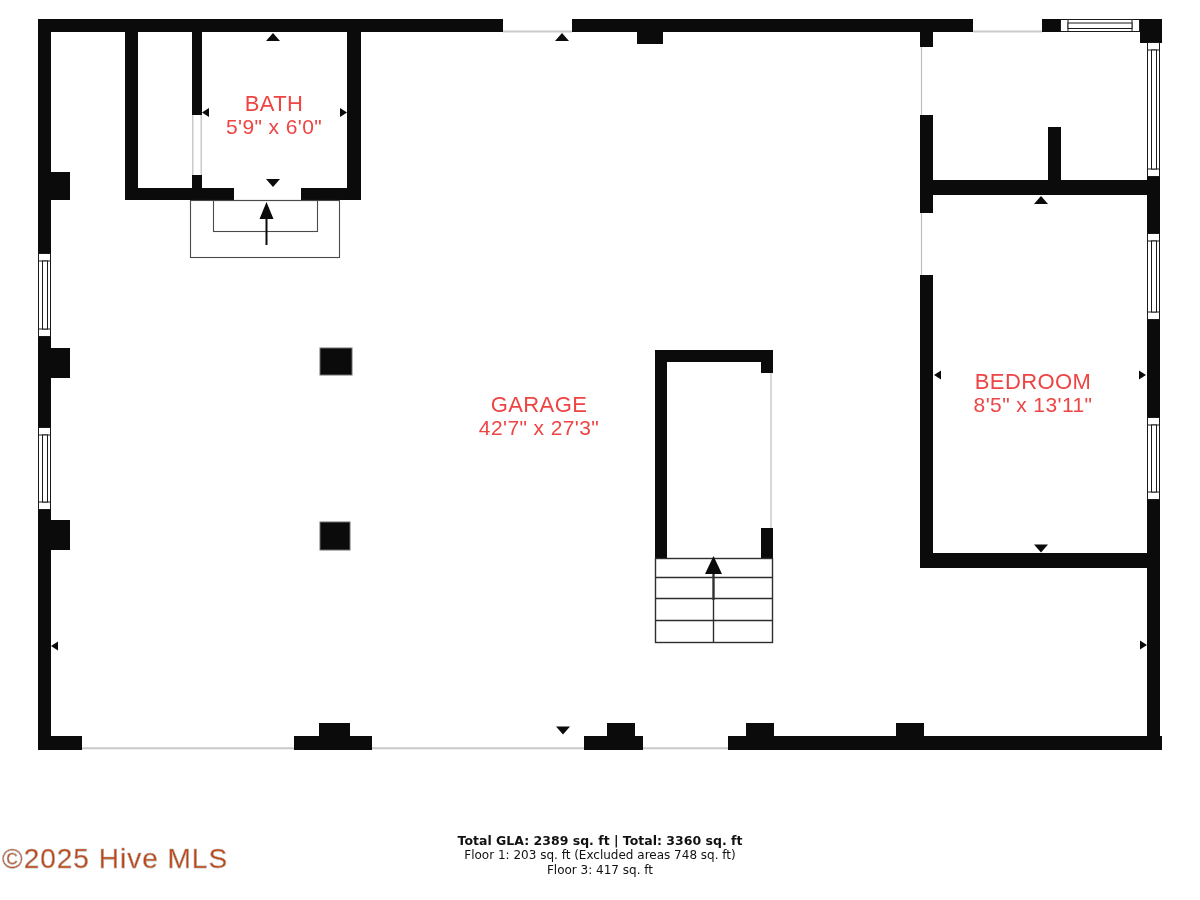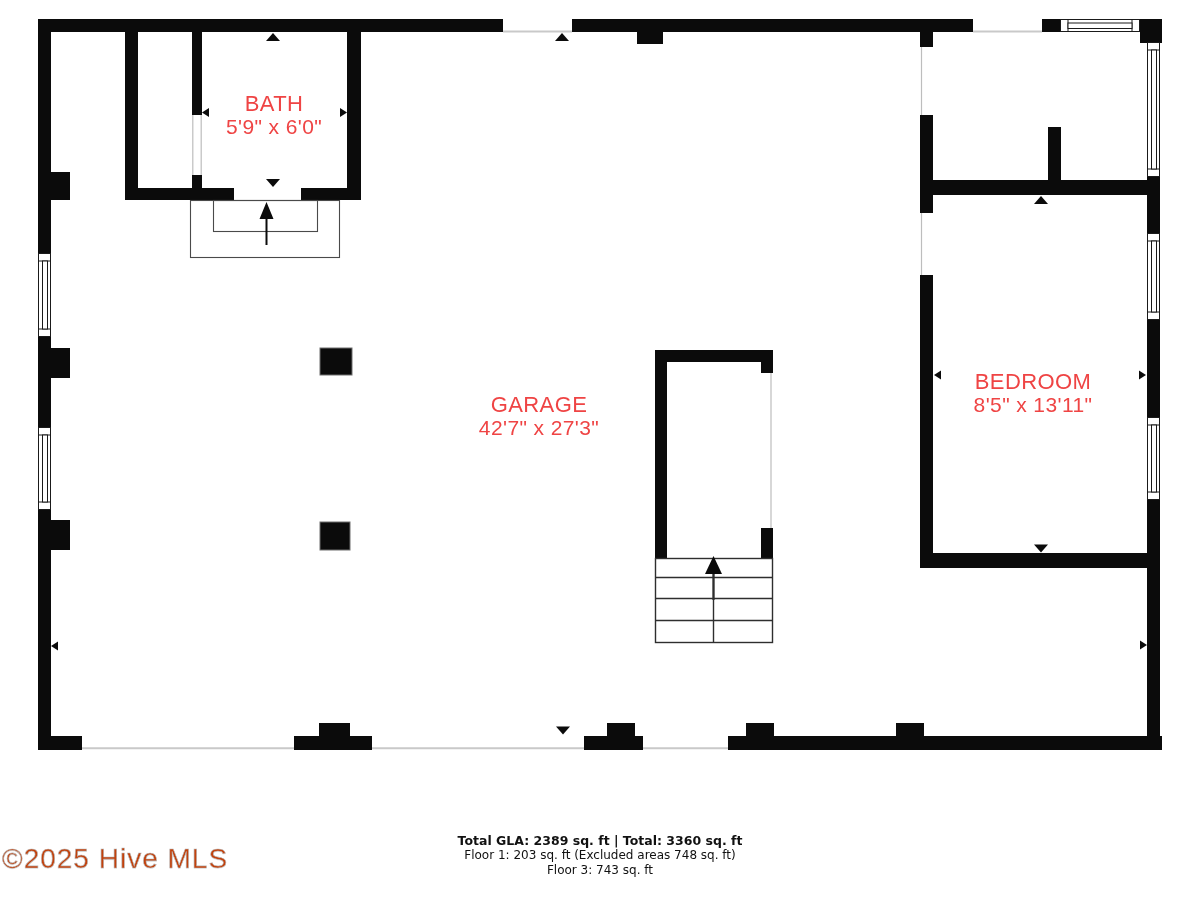--- a/index.html
+++ b/index.html
@@ -178,19 +178,19 @@
 </div>
 
 <div class="room-label" style="left:883px;top:370px;width:300px;">
   <div class="room-name">BEDROOM</div>
   <div class="room-dims">8'5" x 13'11"</div>
 </div>
 
 <div class="summary">
   <div class="total-line">Total GLA: 2389 sq. ft | Total: 3360 sq. ft</div>
   <div>Floor 1: 203 sq. ft (Excluded areas 748 sq. ft)</div>
-  <div>Floor 3: 743 sq. ft</div>
+  <div>Floor 3: 417 sq. ft</div>
 </div>
 
 
 <div class="watermark">©2025 Hive MLS</div>
 
 </div>
 
 </body></html>

